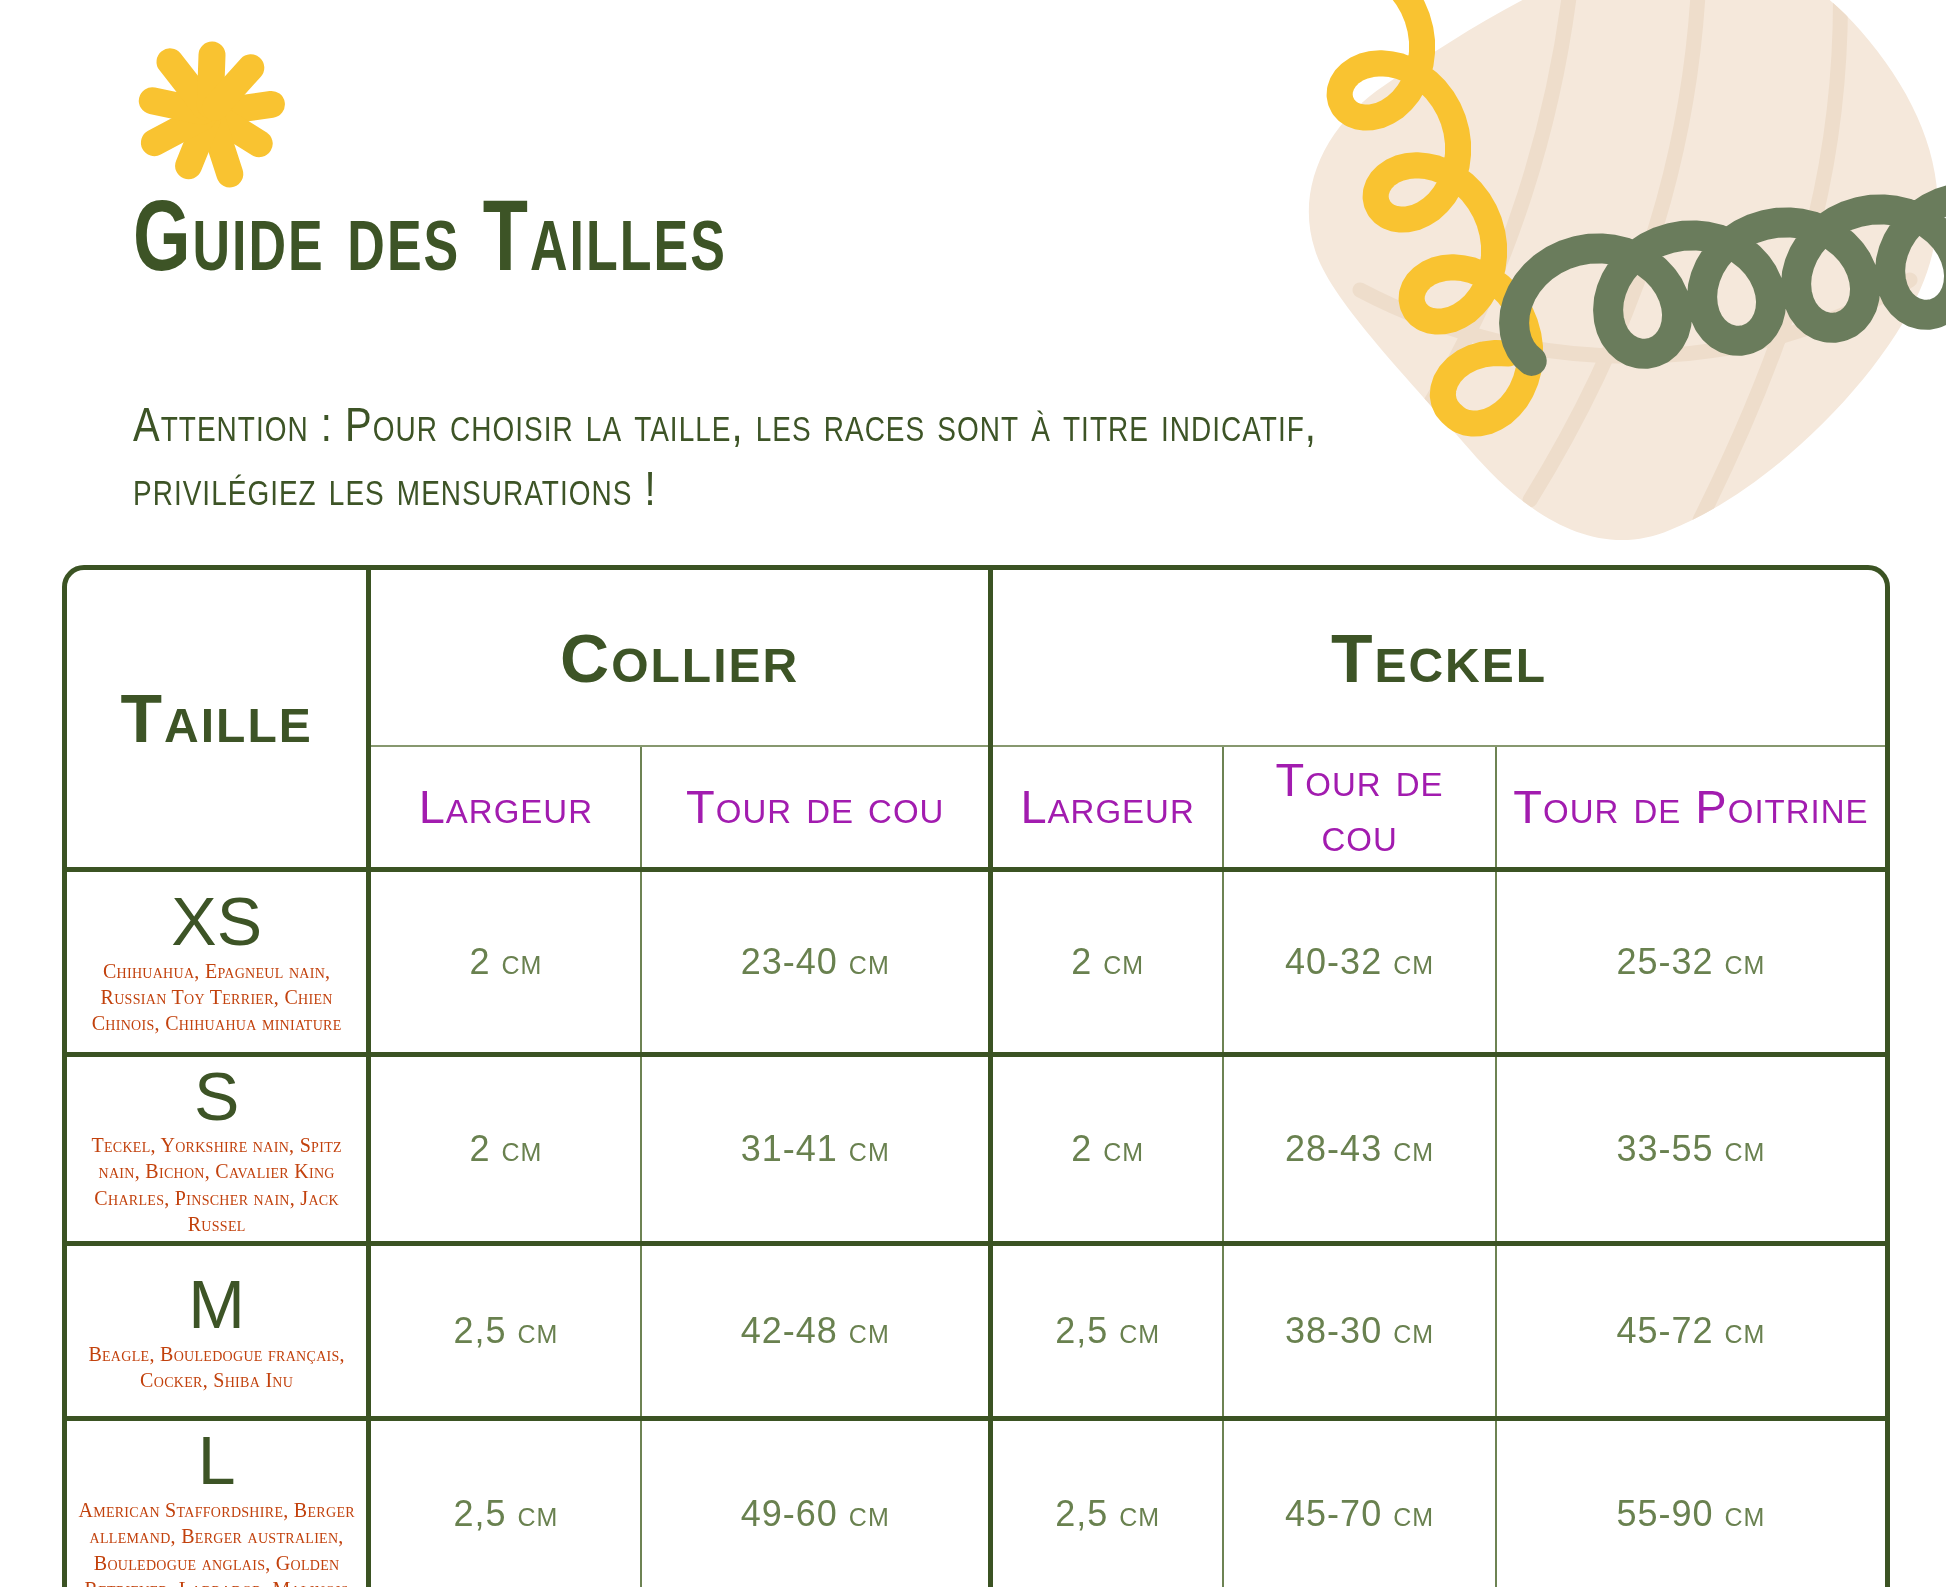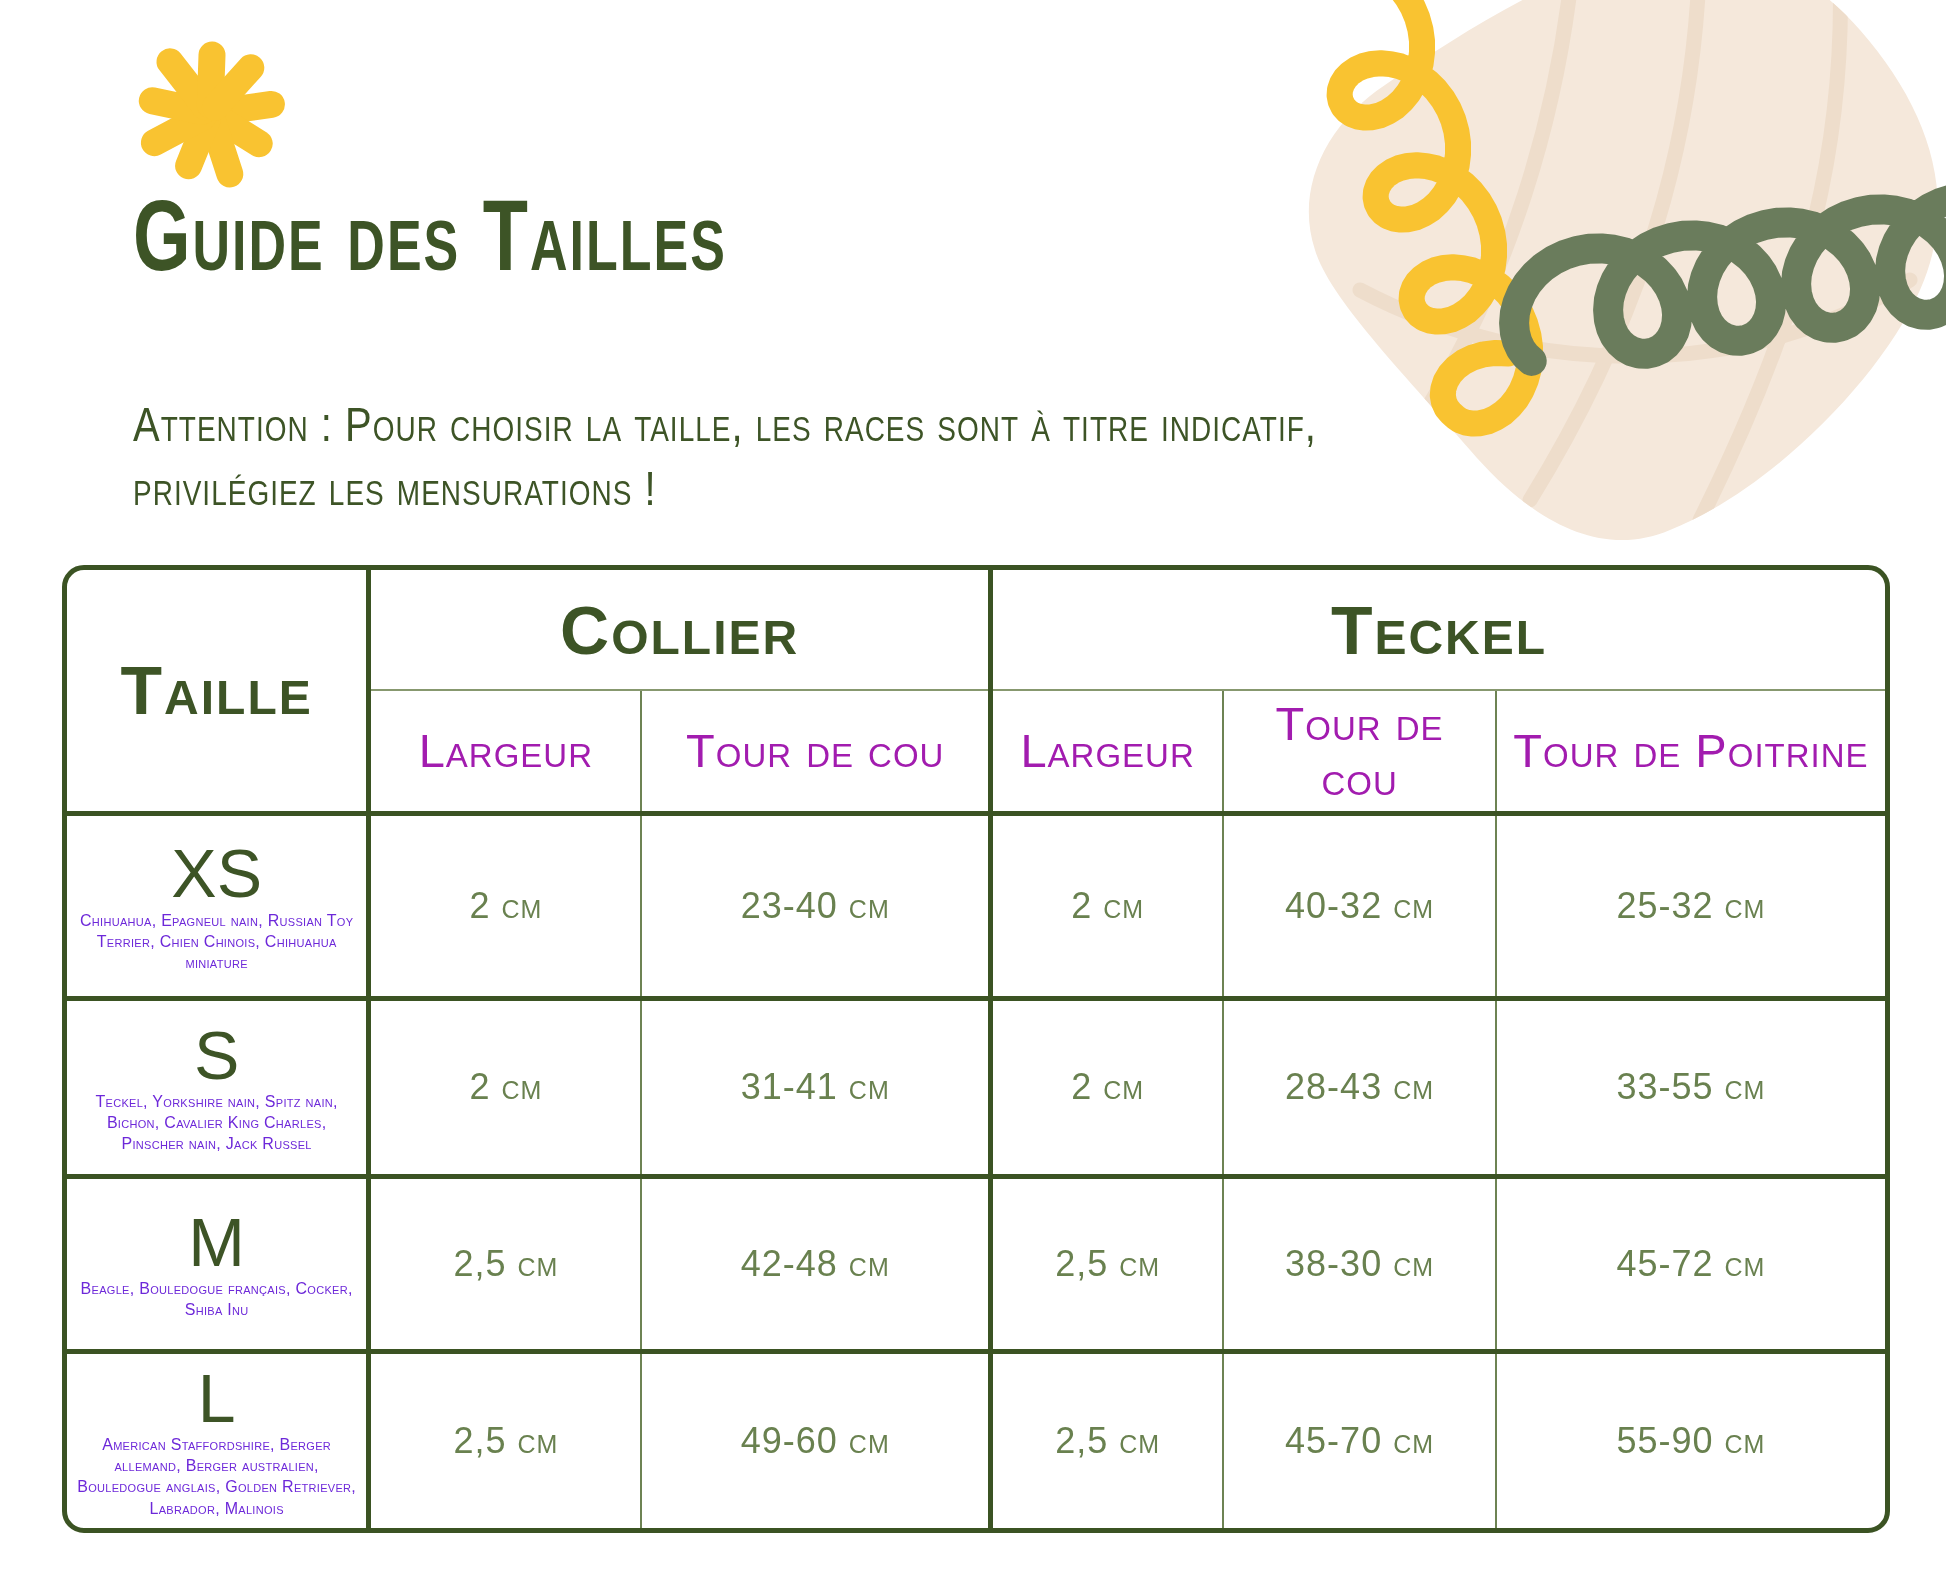--- a/index.html
+++ b/index.html
@@ -38,32 +38,32 @@
     border:5px solid #3b5323;border-radius:22px;overflow:hidden;
     background:#ffffff;
   }
   table.size-table{
     width:100%;border-collapse:collapse;table-layout:fixed;
   }
   .size-table th,.size-table td{
     padding:4px 8px;text-align:center;vertical-align:middle;
     font-variant:small-caps;font-stretch:condensed;
   }
-  tr.r-h1{height:120px;}
+  tr.r-h1{height:176px;}
   tr.r-h2{height:123px;}
   tr.r-xs{height:185px;padding-left:36px;}
   tr.r-s{height:178px;}
   tr.r-m{height:175px;}
   tr.r-l{height:177px;}
   .hdr-main{font-size:68px;font-weight:bold;letter-spacing:2px;color:#3d5426;}
   .hdr-taille{vertical-align:top;padding-top:30px;}
   .hdr-sub{font-size:47px;font-weight:normal;letter-spacing:1px;color:#a21caf;}
   .cell-value{font-size:36px;color:#69814f;letter-spacing:1px;}
   .size-letter{font-size:68px;line-height:1.05;color:#3d5426;}
-  .breeds{font-size:16px;line-height:1.32;color:#6d28d9;letter-spacing:0.3px;}
+  .breeds{font-size:20px;line-height:1.32;color:#c2410c;letter-spacing:0.3px;font-family:Liberation Serif, serif;}
   
   .br-thick{border-right:5px solid #3b5323;}
   .br-thin{border-right:2px solid #6d8353;}
   .bb-thick{border-bottom:5px solid #3b5323;}
   .bb-thin{border-bottom:2px solid #87986f;}
 </style>
 </head>
 <body>
 
 <div class="page">

